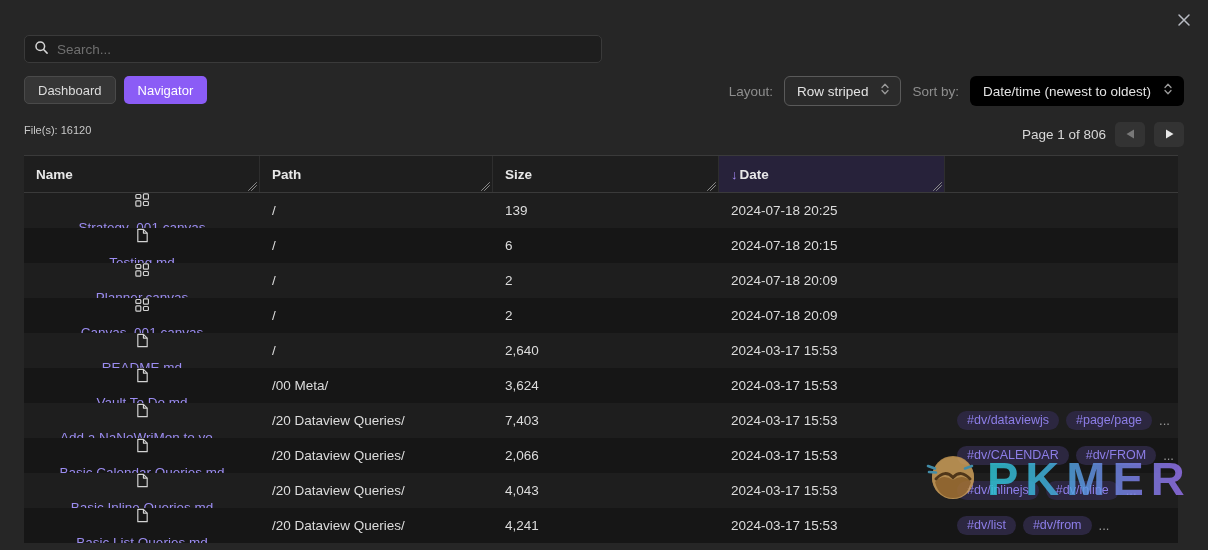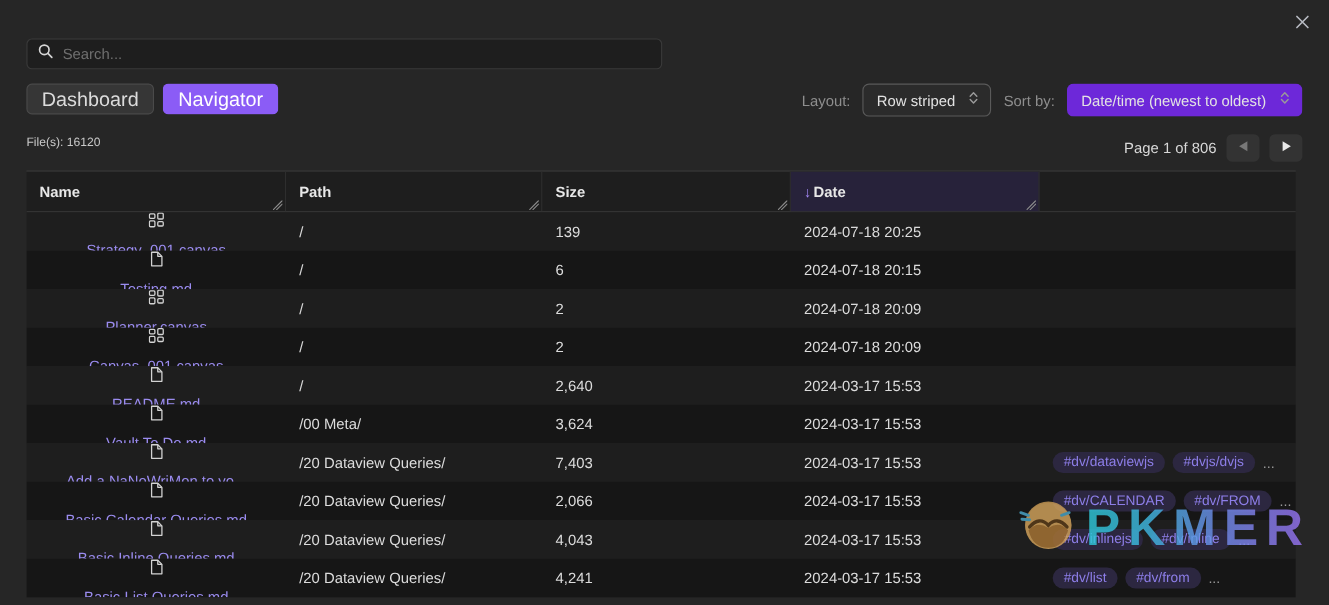--- a/index.html
+++ b/index.html
@@ -70,21 +70,21 @@
     left: 24px;
     top: 76px;
     display: flex;
     gap: 8px;
     align-items: center;
   }
   .vbtn {
     height: 28px;
     padding: 0 13px;
     border-radius: 5px;
-    font-size: 18px;
+    font-size: 13px;
     display: flex;
     align-items: center;
     justify-content: center;
     cursor: pointer;
     border: 1px solid transparent;
     white-space: nowrap;
   }
   .vbtn.inactive {
     background: #363636;
     color: #dcdcdc;
@@ -104,21 +104,21 @@
     align-items: center;
     gap: 11px;
   }
   .ctl-label {
     font-size: 13.5px;
     color: #8e8e8e;
     white-space: nowrap;
   }
   .select {
     height: 30px;
-    background: #6d28d9;
+    background: #000000;
     border-radius: 6px;
     display: flex;
     align-items: center;
     gap: 12px;
     padding: 0 10px 0 12px;
     cursor: pointer;
     border: 1px solid transparent;
     white-space: nowrap;
   }
   .select.focused { border-color: #5a5a5a; background: #2b2b2b; }
@@ -466,21 +466,21 @@
                 <path d="M3 1.4 h6 l4 4 v9.2 H3 Z"></path>
                 <path d="M9 1.4 v4 h4"></path>
               </svg></span>
             <span class="fname">Add a NaNoWriMon to yo...</span>
           </div>
           <div class="td path c-path">/20 Dataview Queries/</div>
           <div class="td size c-size">7,403</div>
           <div class="td date c-date">2024-03-17 15:53</div>
           <div class="td tags c-tags">
             <span class="tag">#dv/dataviewjs</span>
-            <span class="tag">#dvjs/dvjs</span>
+            <span class="tag">#page/page</span>
             <span class="tag-more">...</span>
           </div>
         </div>
         <div class="trow tbody-row even">
           <div class="td name c-name">
             <span class="file-icon"><svg width="15" height="15" viewBox="0 0 16 16" fill="none" stroke="currentColor" stroke-width="1.25" stroke-linejoin="round">
                 <path d="M3 1.4 h6 l4 4 v9.2 H3 Z"></path>
                 <path d="M9 1.4 v4 h4"></path>
               </svg></span>
             <span class="fname">Basic Calendar Queries.md</span>

